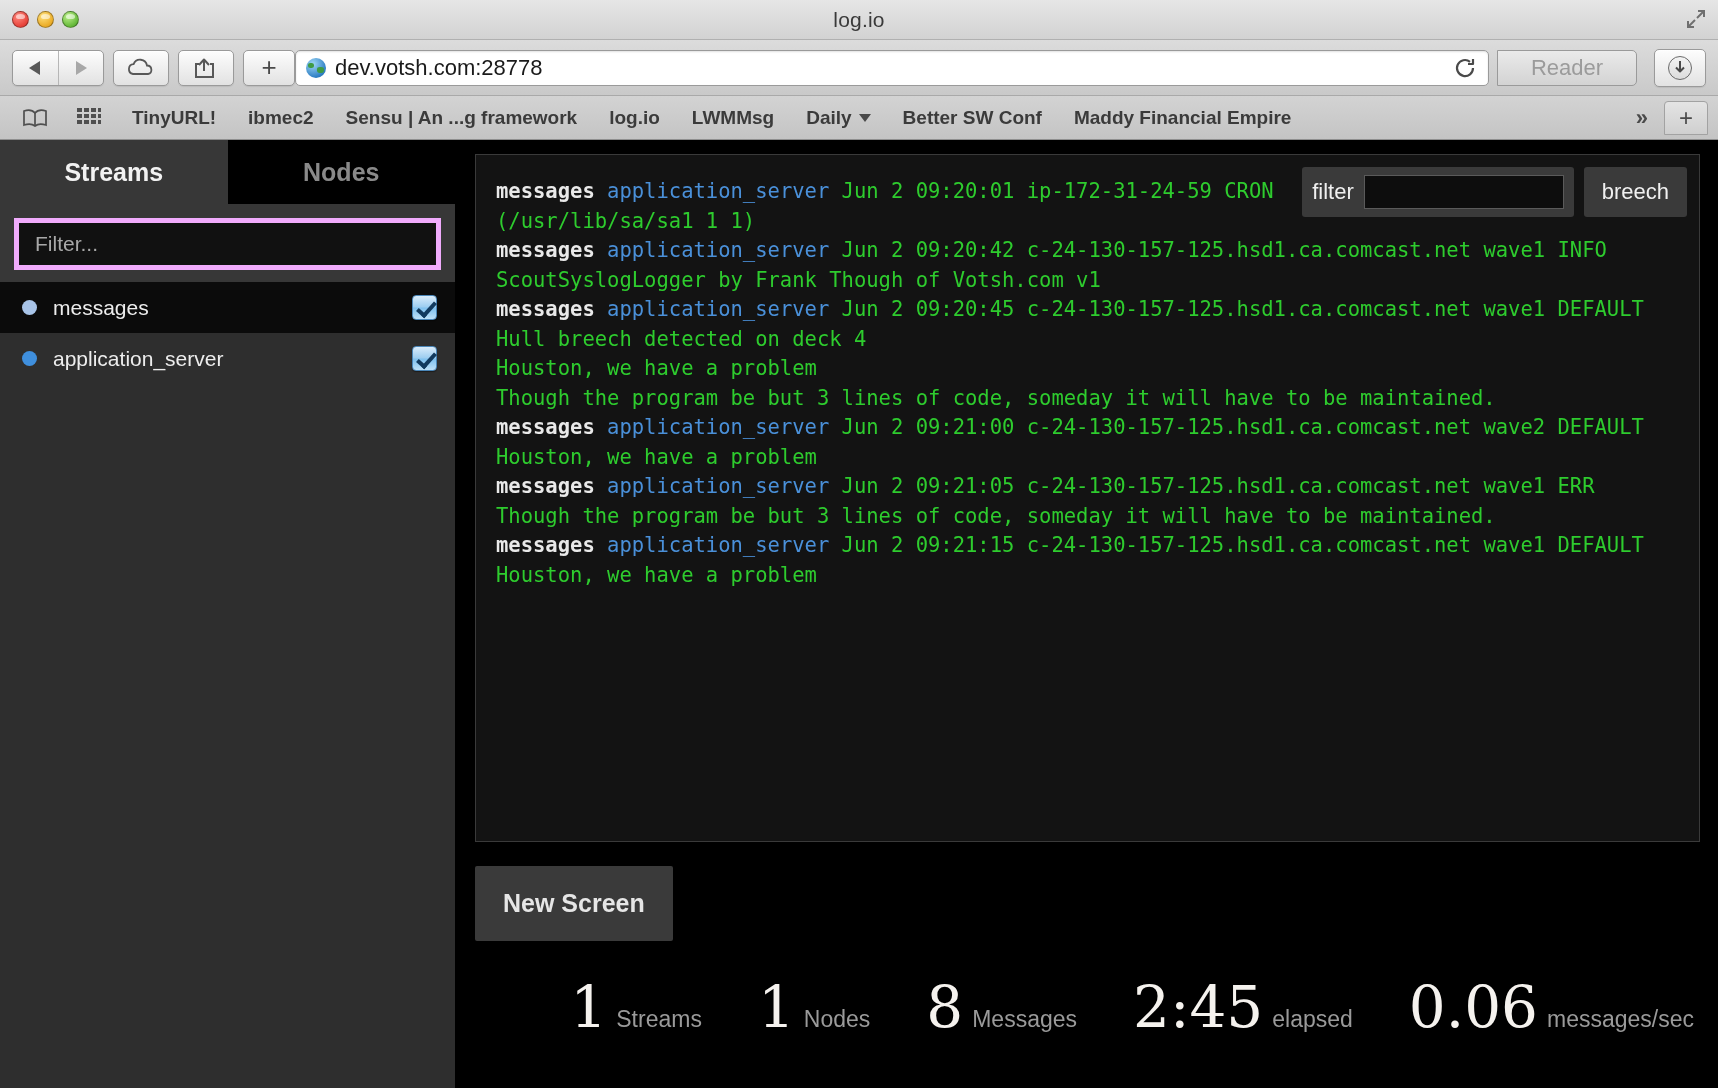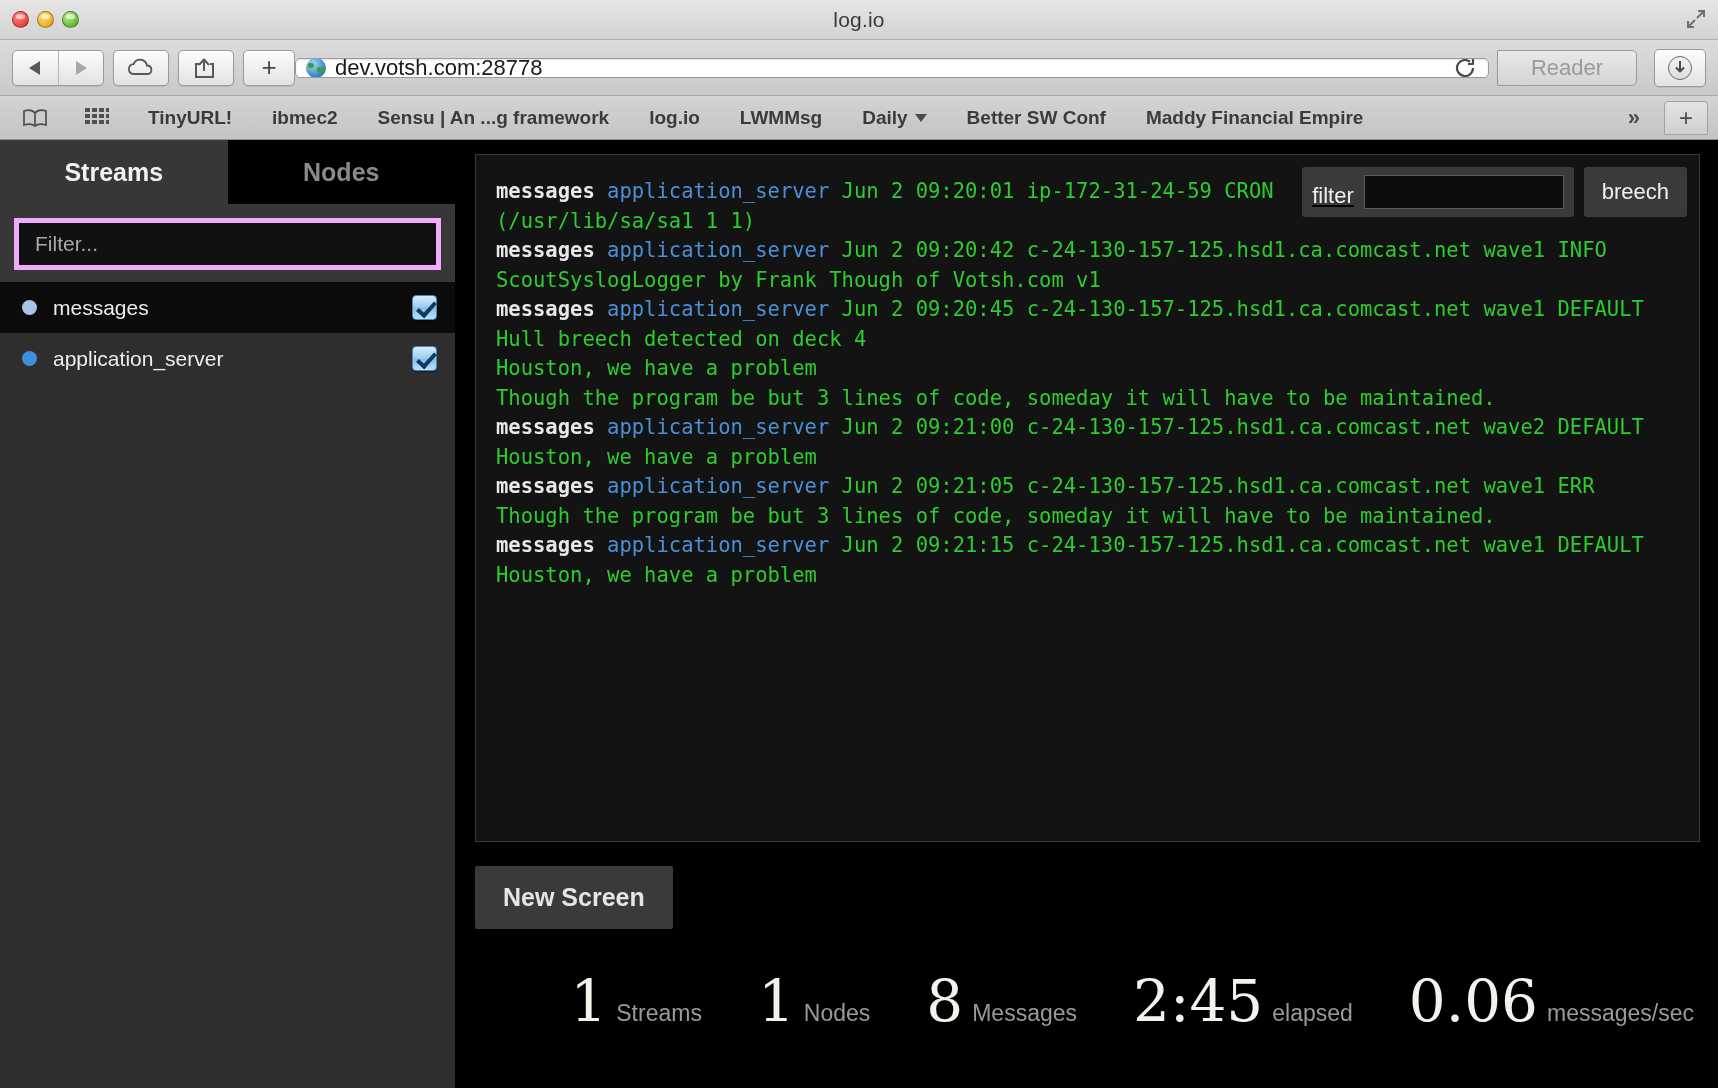--- a/index.html
+++ b/index.html
@@ -94,21 +94,21 @@
   .navgroup .half {
     width: 46px; height: 100%;
     display: flex; align-items: center; justify-content: center;
   }
   .navgroup .half + .half { border-left: 1px solid #b6b6b6; }
   .tb-icon-btn { width: 56px; }
   .tb-plus { width: 52px; font-size: 26px; color: #4a4a4a; font-weight: 300; }
 
   .urlbar {
     flex: 1;
-    height: 20px;
+    height: 36px;
     background: #fff;
     border: 1px solid #9a9a9a;
     border-radius: 5px;
     display: flex;
     align-items: center;
     padding: 0 0 0 10px;
     box-shadow: 0 1px 2px rgba(0,0,0,0.12) inset;
     margin-left: -9px;
     overflow: hidden;
   }
@@ -170,21 +170,21 @@
   }
 
   .bookmarks {
     height: 44px;
     flex: 0 0 44px;
     background: linear-gradient(to bottom, #d3d3d3 0%, #c4c4c4 100%);
     border-bottom: 1px solid #8f8f8f;
     display: flex;
     align-items: center;
     padding: 0 10px;
-    gap: 12px;
+    gap: 4px;
     position: relative;
   }
   .bm-icon {
     color: #4f4f4f;
     display: flex; align-items: center; justify-content: center;
     padding: 0 12px;
   }
   .bm-item {
     font-size: 19px;
     font-weight: bold;
@@ -344,24 +344,23 @@
     top: 12px; right: 12px;
     display: flex;
     align-items: center;
     gap: 10px;
     z-index: 5;
   }
   .filter-group {
     background: #3a3a3a;
     border-radius: 3px;
     display: flex;
-    align-items: flex-end;
+    align-items: center;
     padding: 8px 10px;
     gap: 10px;
-    text-decoration: underline;
   }
   .filter-label {
     font-size: 22px;
     color: #f0f0f0;
   }
   .filter-box {
     width: 200px; height: 34px;
     background: #0d0d0d;
     border: 1px solid #5a5a5a;
     outline: none;
@@ -380,21 +379,21 @@
     font-family: "Liberation Sans", sans-serif;
   }
 
   .newscreen-wrap { padding: 24px 0 0 0; }
   .newscreen-btn {
     background: #3a3a3a;
     color: #e6e6e6;
     border: none;
     font-size: 25px;
     font-weight: bold;
-    padding: 17px 28px;
+    padding: 23px 28px;
     border-radius: 2px;
     font-family: "Liberation Sans", sans-serif;
   }
 
   .statusbar {
     flex: 1;
     display: flex;
     align-items: center;
     justify-content: flex-end;
     gap: 56px;

